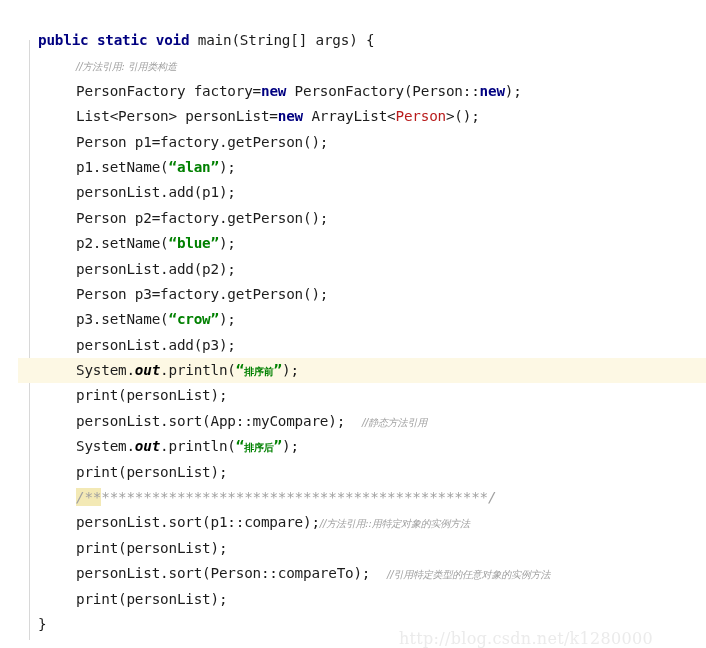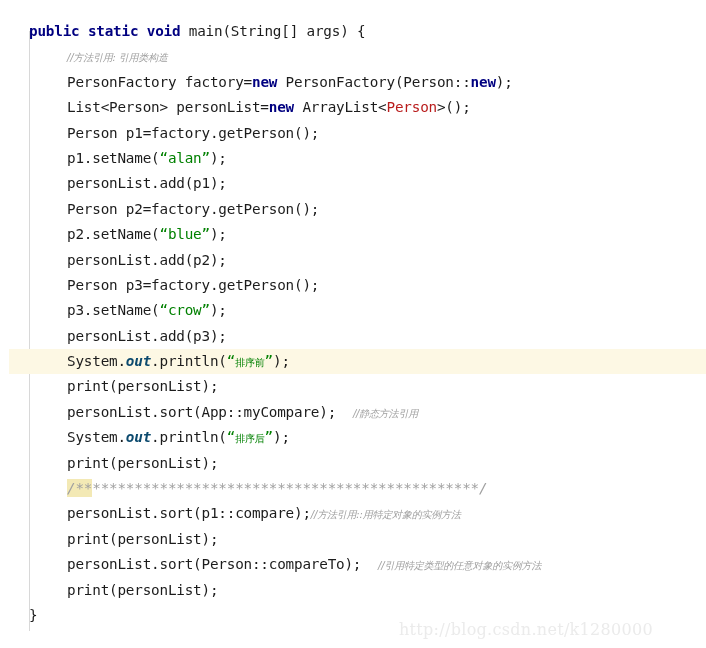--- a/index.html
+++ b/index.html
@@ -26,21 +26,21 @@
     top: 24px;
     width: 1px;
     height: 600px;
     background: #d8d8d8;
     z-index: 0;
   }
   .code {
     position: relative;
     z-index: 2;
     padding: 12px;
-    margin: 7px;
+    margin: 16px;
     font-family: "DejaVu Sans Mono", "Liberation Mono", monospace;
     font-size: 14.3px;
     line-height: 25.4px;
     color: #1c1c1c;
     white-space: pre;
     letter-spacing: -0.2px;
   }
   .line {
     position: relative;
     height: 25.4px;
@@ -51,23 +51,23 @@
     background: #fdf8e4;
     width: 706px;
     margin-left: -10px;
     padding-left: 20px;
   }
   .ind1 { padding-left: 48px; }
   .line.current.ind1 { padding-left: 58px; }
 
   
   .kw      { color: #000080; font-weight: bold; }
-  .str     { color: #008000; font-weight: normal; }
+  .str     { color: #008000; font-weight: bold; }
   .cmt     { color: #a0a0a0; font-style: italic; }
-  .field   { color: #0c4a6e; font-style: italic; font-weight: bold; }
+  .field   { color: #000000; font-style: italic; font-weight: bold; }
   .mth     { color: #1c1c1c; }
   .gen     { color: #b91c1c; }
   .plain   { color: #1c1c1c; }
   .brace-hl {
     background: #f3e9b5;
     padding: 1px 0;
   }
   .cjk {
     font-family: "DejaVu Sans", "Liberation Sans", sans-serif;
     font-size: 10px;

